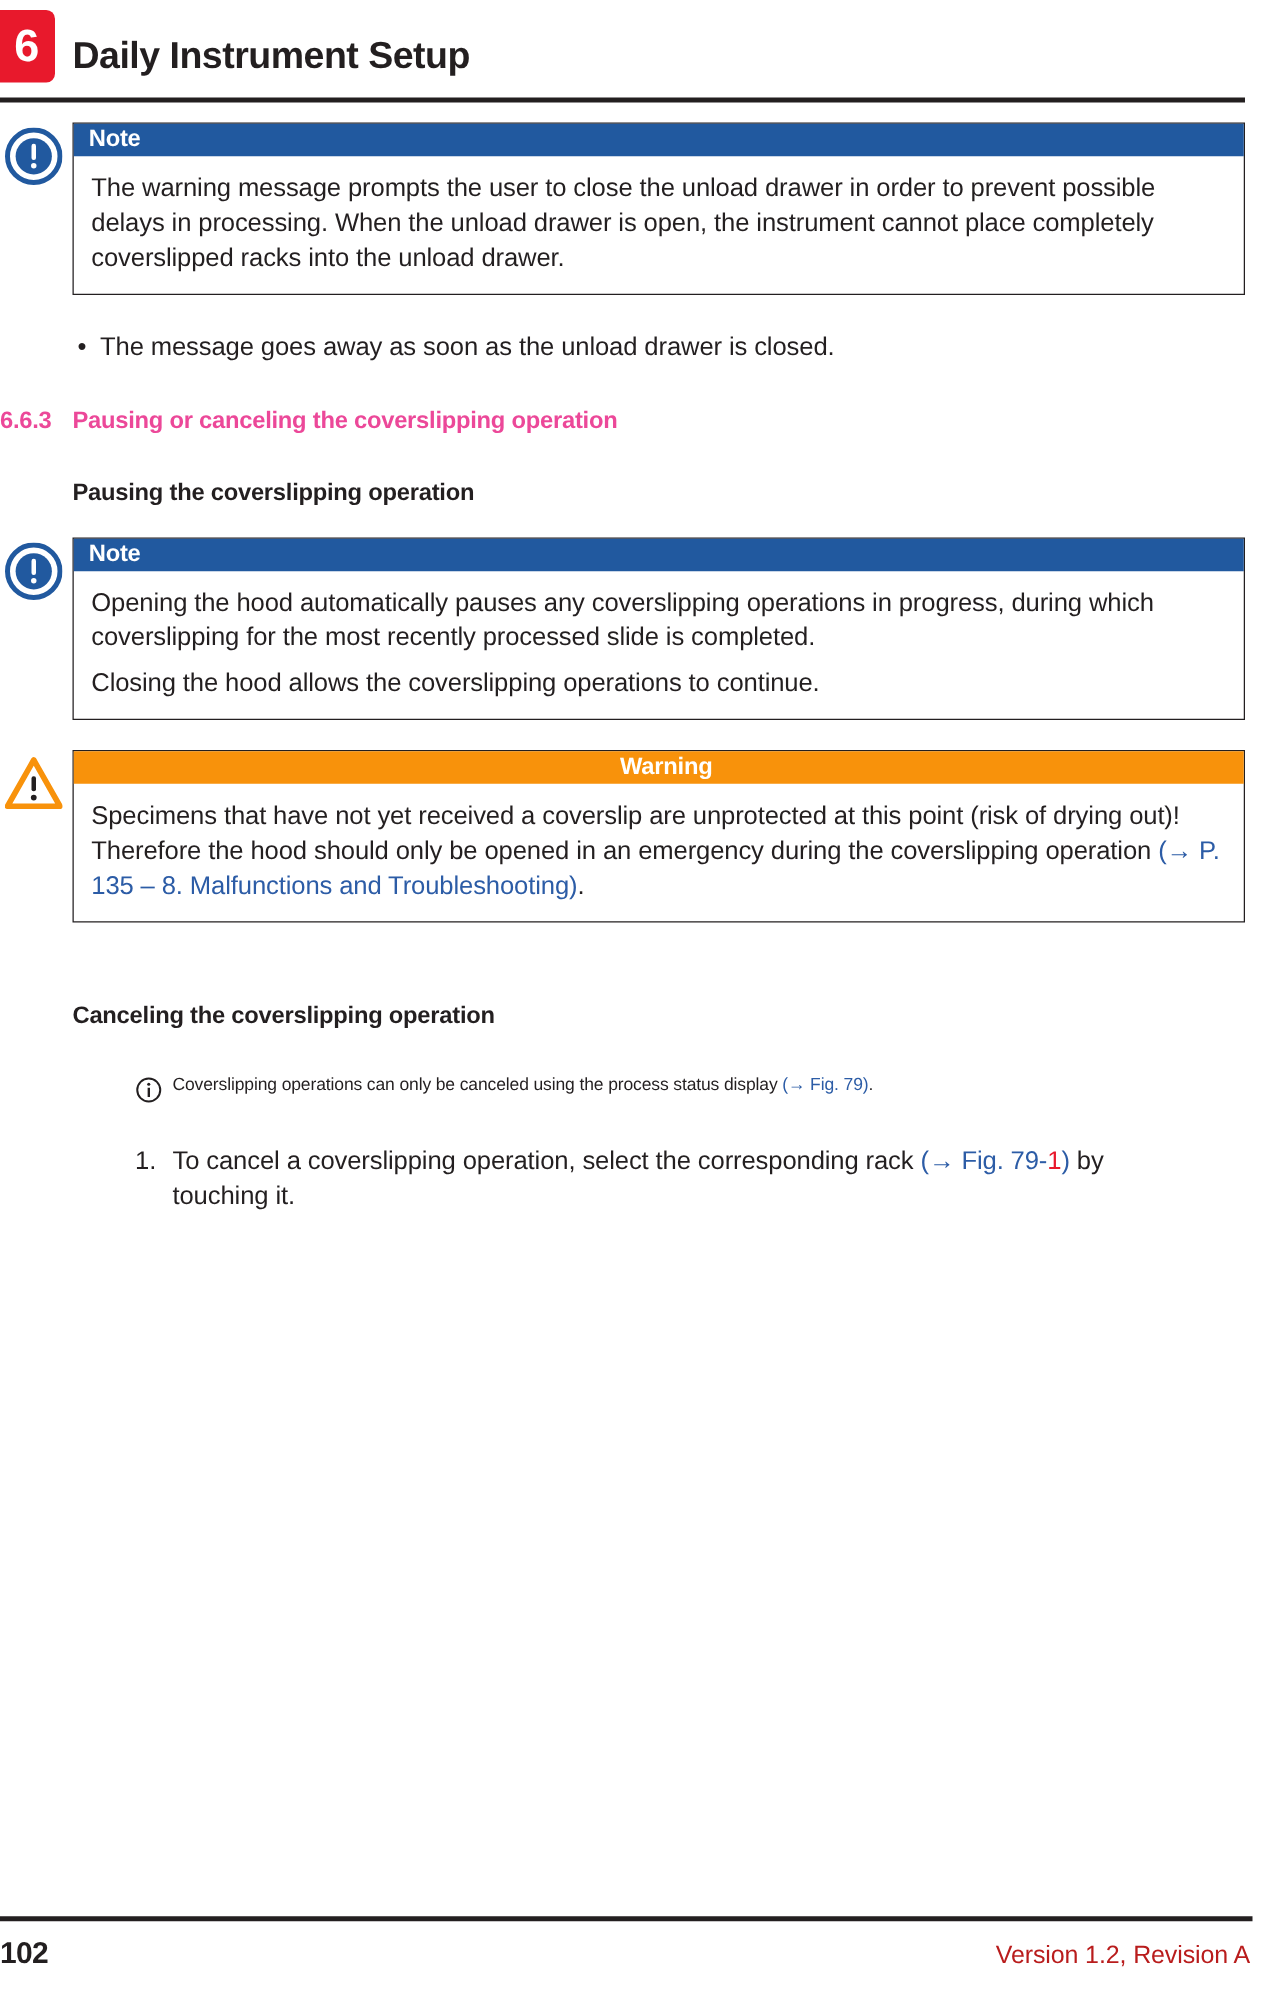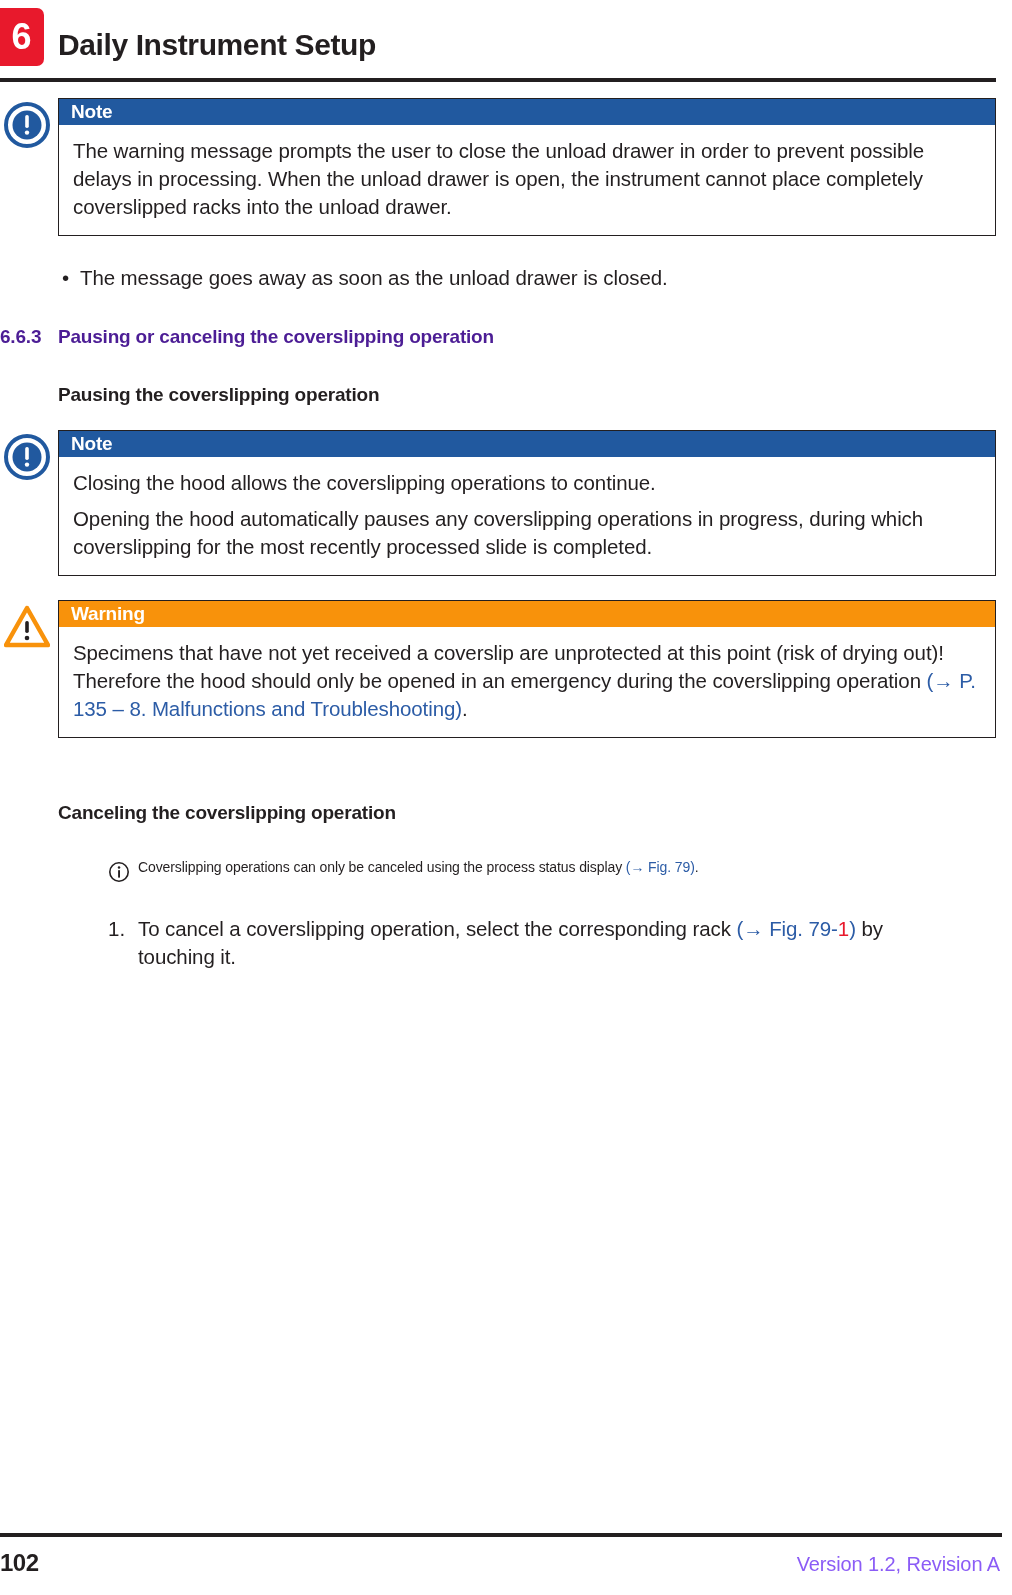--- a/index.html
+++ b/index.html
@@ -87,21 +87,21 @@
     background: #ffffff;
   }
   .admon-bar {
     height: 26px;
     display: flex;
     align-items: center;
     padding-left: 12px;
     box-sizing: border-box;
   }
   .admon-bar.note { background: #21599f; }
-  .admon-bar.warning { background: #f8920b; }
+  .admon-bar.warning { background: #f8920b; justify-content: center; }
   .admon-bar-label {
     color: #ffffff;
     font-size: 19px;
     font-weight: bold;
     letter-spacing: -0.2px;
   }
   .admon-body {
     padding: 12px 14px 14px 14px;
   }
   .admon-body p {
@@ -143,21 +143,21 @@
     color: #231f20;
     letter-spacing: -0.1px;
   }
 
   .section-heading {
     margin-left: 0;
     margin-top: 34px;
     display: flex;
     font-size: 19px;
     font-weight: bold;
-    color: #4c1d95;
+    color: #ec4899;
     letter-spacing: -0.2px;
   }
   .section-num {
     width: 58px;
     flex: 0 0 58px;
   }
 
   .sub-heading {
     margin-left: 58px;
     margin-top: 36px;
@@ -231,21 +231,21 @@
     font-size: 24px;
     font-weight: bold;
     color: #231f20;
     letter-spacing: -0.5px;
   }
   .footer-version {
     position: absolute;
     right: 12px;
     top: 48px;
     font-size: 20px;
-    color: #8b5cf6;
+    color: #b91c1c;
     letter-spacing: -0.1px;
   }
 </style>
 </head>
 <body>
 
 <div class="page">
 
   <div class="page-header">
     <div class="chapter-badge">
@@ -292,22 +292,22 @@
           <circle cx="23" cy="23" r="21" fill="none" stroke="#21599f" stroke-width="4"></circle>
           <circle cx="23" cy="23" r="14.5" fill="#21599f"></circle>
           <rect x="21.2" y="13" width="3.6" height="13" rx="1.7" fill="#ffffff"></rect>
           <circle cx="23" cy="30.6" r="2.2" fill="#ffffff"></circle>
         </svg>
       </div>
       <div class="admon-bar note">
         <span class="admon-bar-label">Note</span>
       </div>
       <div class="admon-body">
+        <p>Opening the hood automatically pauses any coverslipping operations in progress, during which coverslipping for the most recently processed slide is completed.</p>
         <p>Closing the hood allows the coverslipping operations to continue.</p>
-        <p>Opening the hood automatically pauses any coverslipping operations in progress, during which coverslipping for the most recently processed slide is completed.</p>
       </div>
     </div>
 
     <div class="admon" style="margin-top:24px;">
       <div class="admon-icon">
         <svg width="46" height="46" viewBox="0 0 46 46">
           <path d="M23 4 L44 41 L2 41 Z" fill="none" stroke="#f8920b" stroke-width="4.5" stroke-linejoin="round"></path>
           <rect x="21.2" y="17" width="3.6" height="12" rx="1.7" fill="#231f20"></rect>
           <circle cx="23" cy="34" r="2.3" fill="#231f20"></circle>
         </svg>

